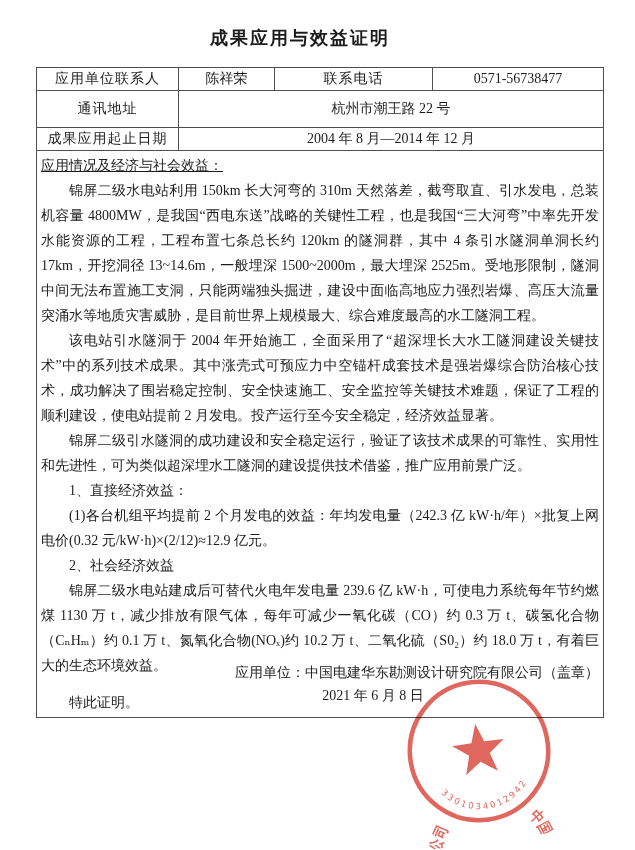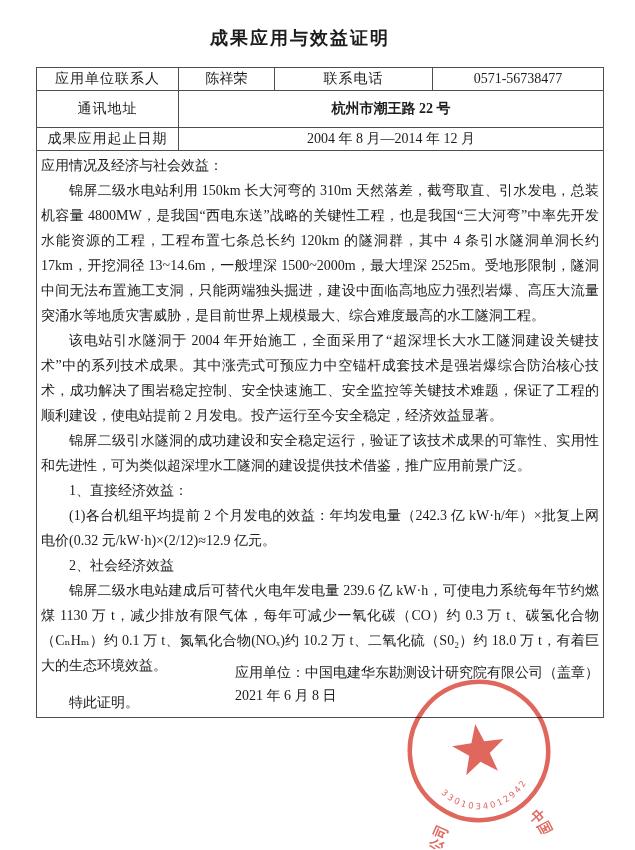--- a/index.html
+++ b/index.html
@@ -19,39 +19,39 @@
     width:567px;border-collapse:collapse;table-layout:fixed;
     font-size:14px;
   }
   table.info-table td{
     border:1px solid #4f4f4f;
     text-align:center;vertical-align:middle;
     padding:2px 4px;
     overflow:hidden;
   }
   td.lbl{letter-spacing:1px;}
-  .bold{font-weight:bold;}
+  .bold{font-weight:normal;}
   td.main-cell{
     height:556px;
     text-align:left;vertical-align:top;
     padding:7px 11px 6px 11px;
     position:relative;
     font-size:14px;
   }
   .main-cell p{
     margin:0;
     line-height:25px;
     text-align:justify;
     text-indent:2em;
   }
-  .main-cell p.heading{text-indent:0;}
+  .main-cell p.heading{text-indent:0;text-decoration:underline;}
   .main-cell p.closing{margin-top:12px;}
   .signature{
     position:absolute;right:4px;bottom:10px;
-    text-align:left;line-height:23px;font-size:14px;
+    text-align:center;line-height:23px;font-size:14px;
   }
   .signature .date-line{padding-right:88px;}
   .seal{
     position:absolute;left:388px;top:660px;
     width:182px;height:182px;
     opacity:.82;
     transform:rotate(-8deg);
     mix-blend-mode:multiply;
     pointer-events:none;
   }

